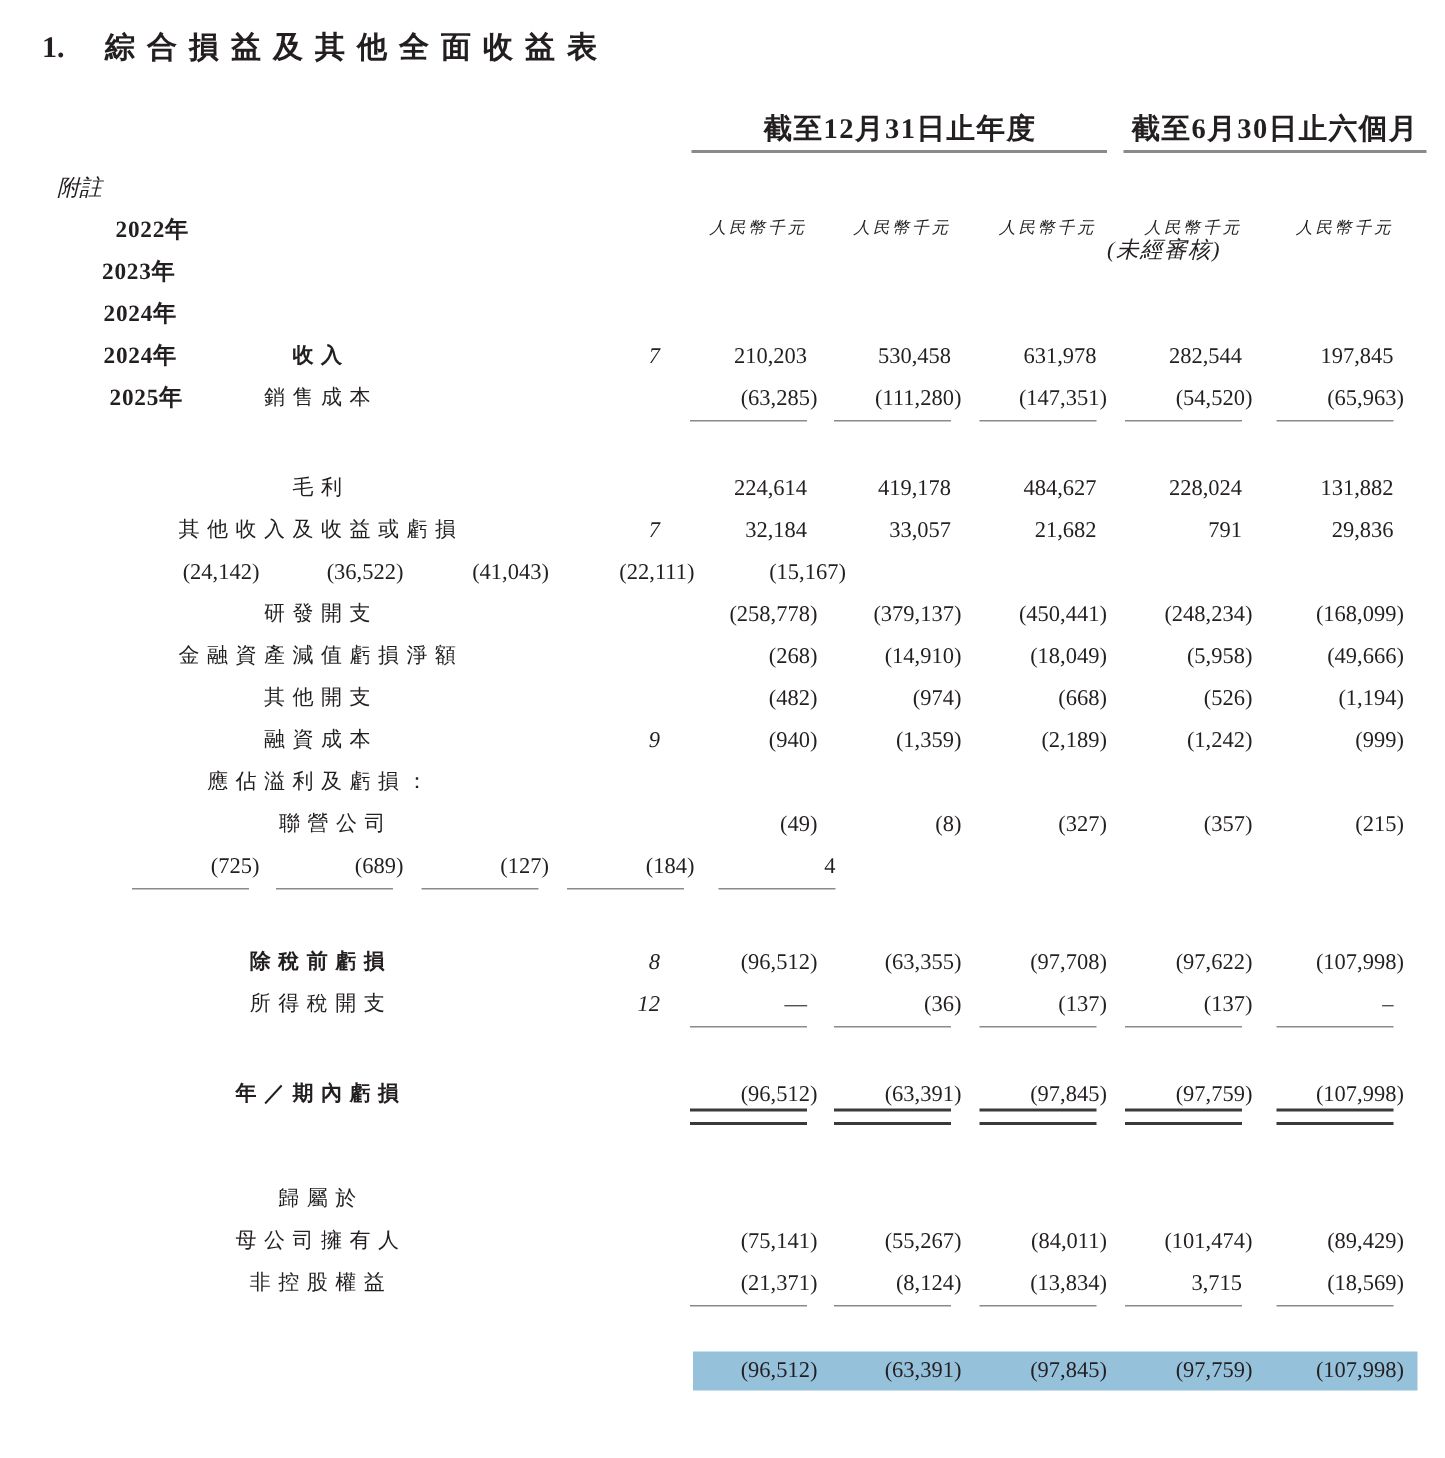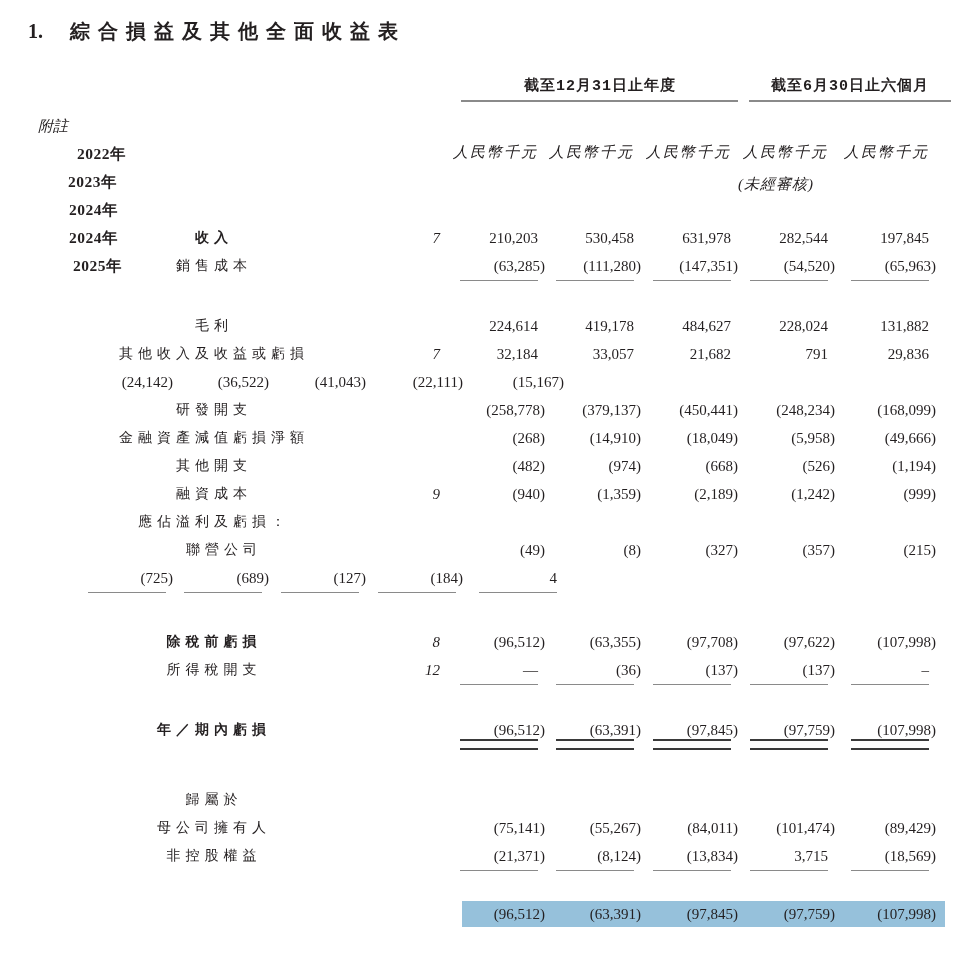--- a/index.html
+++ b/index.html
@@ -30,32 +30,32 @@
   .c-val { position:relative; font-size:15px; text-align:right; white-space:nowrap; }
   .c-val.v0{width:105px} .c-val.v1{width:96px} .c-val.v2{width:97px} .c-val.v3{width:97px} .c-val.v4{width:101px}
   .c-val.nopar { padding-right:7px; }
   .c-val.paren { padding-right:0; }
 
   
   .thead { position:absolute; top:0; left:0; right:0; }
   .group-label {
     position:absolute; top:76px; height:22px; line-height:22px;
     transform:translateX(-50%);
-    font-weight:bold; font-size:15px; letter-spacing:1px; white-space:nowrap;font-family:Liberation Mono, monospace;
+    font-weight:bold; font-size:19px; letter-spacing:1px; white-space:nowrap;
   }
   .g1 { left:600px; } .g2 { left:850px; }
   .group-rule { position:absolute; top:100px; height:2px; background:var(--rule,#8a8a8a); }
   .gr1 { left:461px; width:277px; } .gr2 { left:749px; width:202px; }
   .hrow { position:absolute; left:0; right:0; }
   .hrow.years { top:112px;flex-direction:column; }
   .hrow.units { top:138px; }
-  .hrow.subs  { top:170px; }
+  .hrow.subs  { top:153px; }
   .hrow .c-val { padding-right:7px; }
   .year-cell { font-weight:bold; font-size:15.5px; letter-spacing:0.5px; }
-  .unit-cell { font-style:italic; font-size:15px; letter-spacing:2px; }
+  .unit-cell { font-style:italic; font-size:11px; letter-spacing:2px; }
   .sub-cell  { font-style:italic; font-size:15px; letter-spacing:1px; padding-right:34px !important; }
   .note-head { font-style:italic; }
 
   
   .tbody { position:absolute; top:224px; left:0; right:0; }
   .row { display:flex; padding-left:28px; height:28px; line-height:28px; position:relative; }
   .row.spacer { height:28px; }
   
   .row.rule-single .c-val.has-val::after {
     content:""; position:absolute; right:7px; bottom:-1px;

